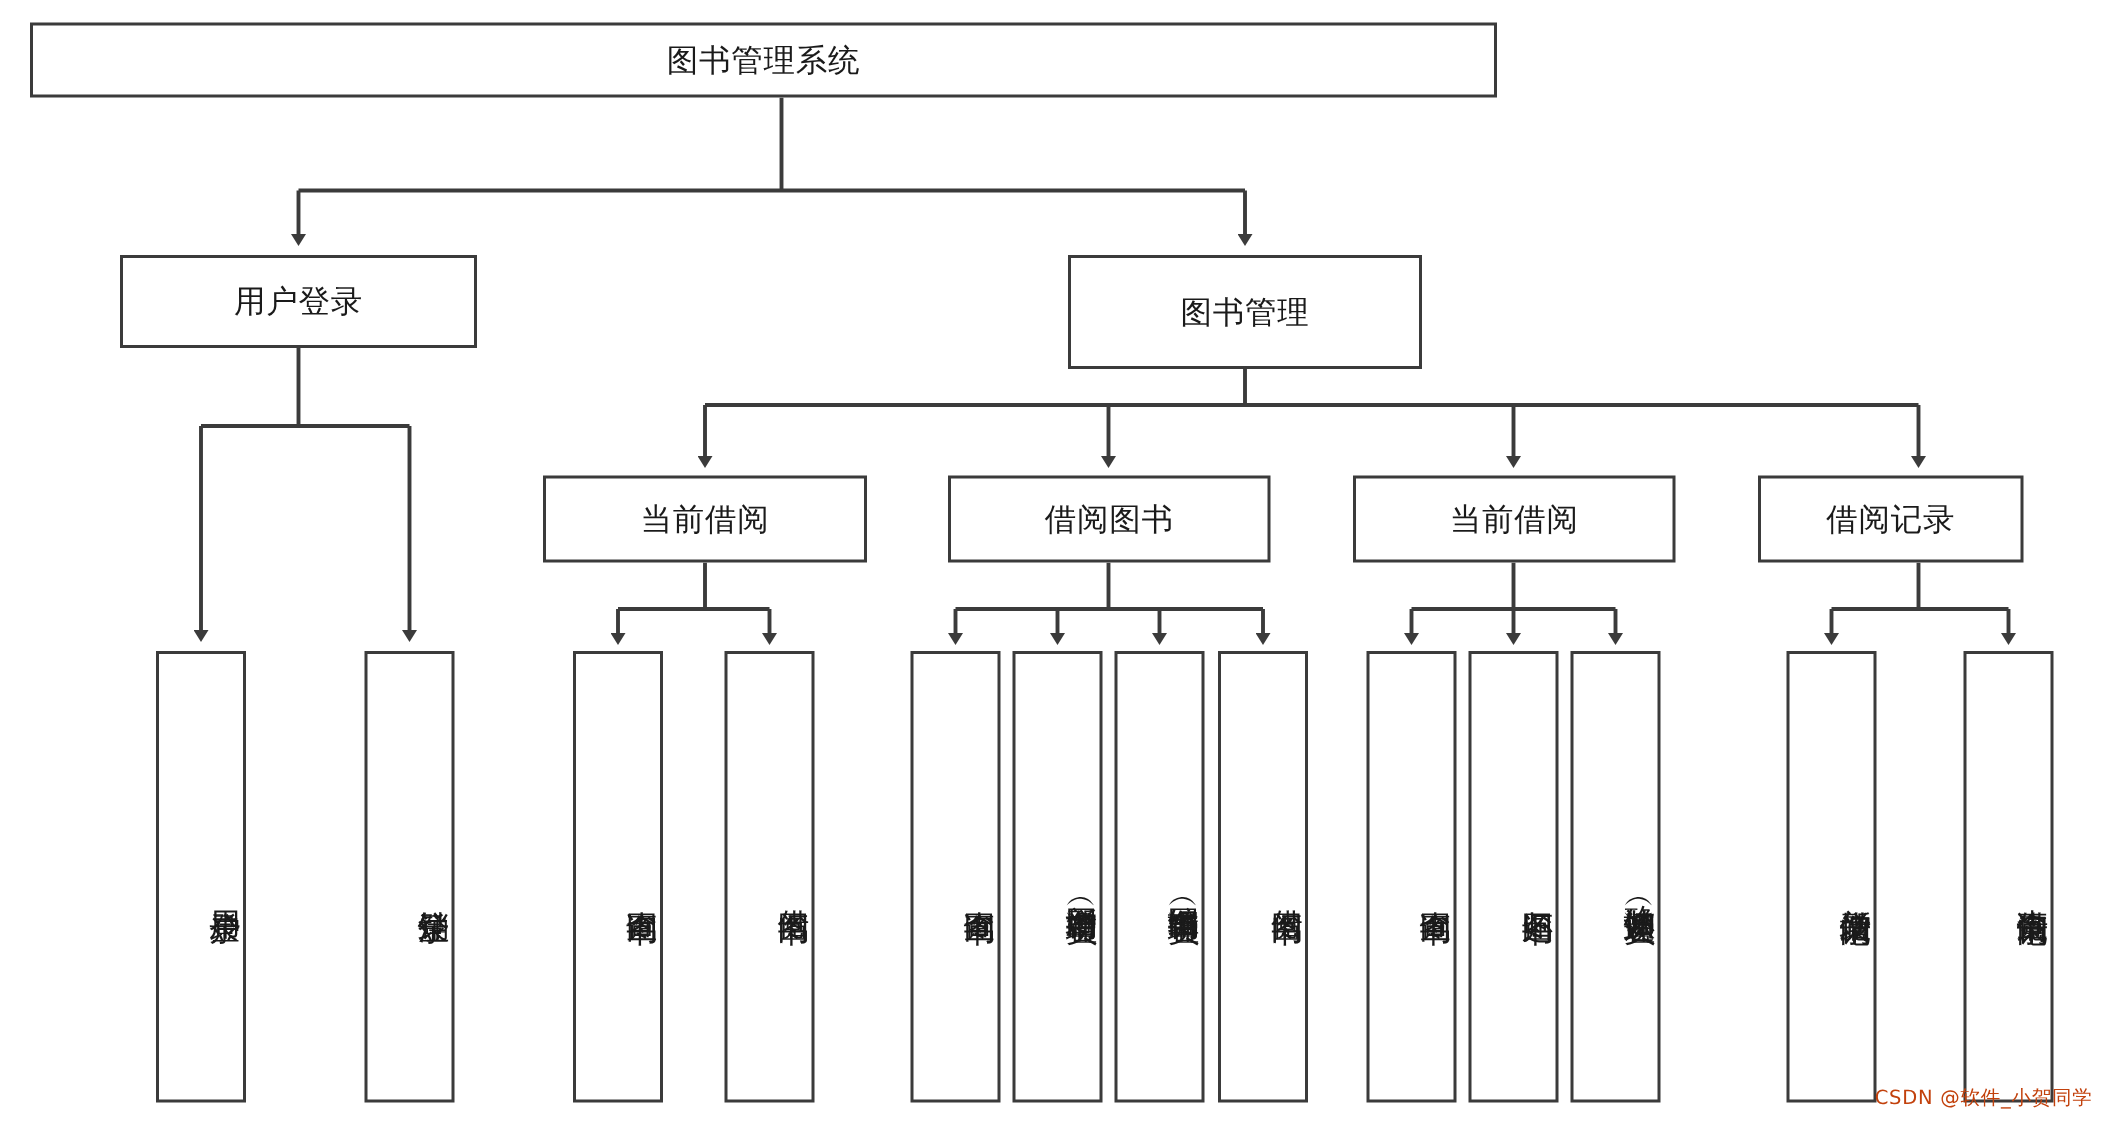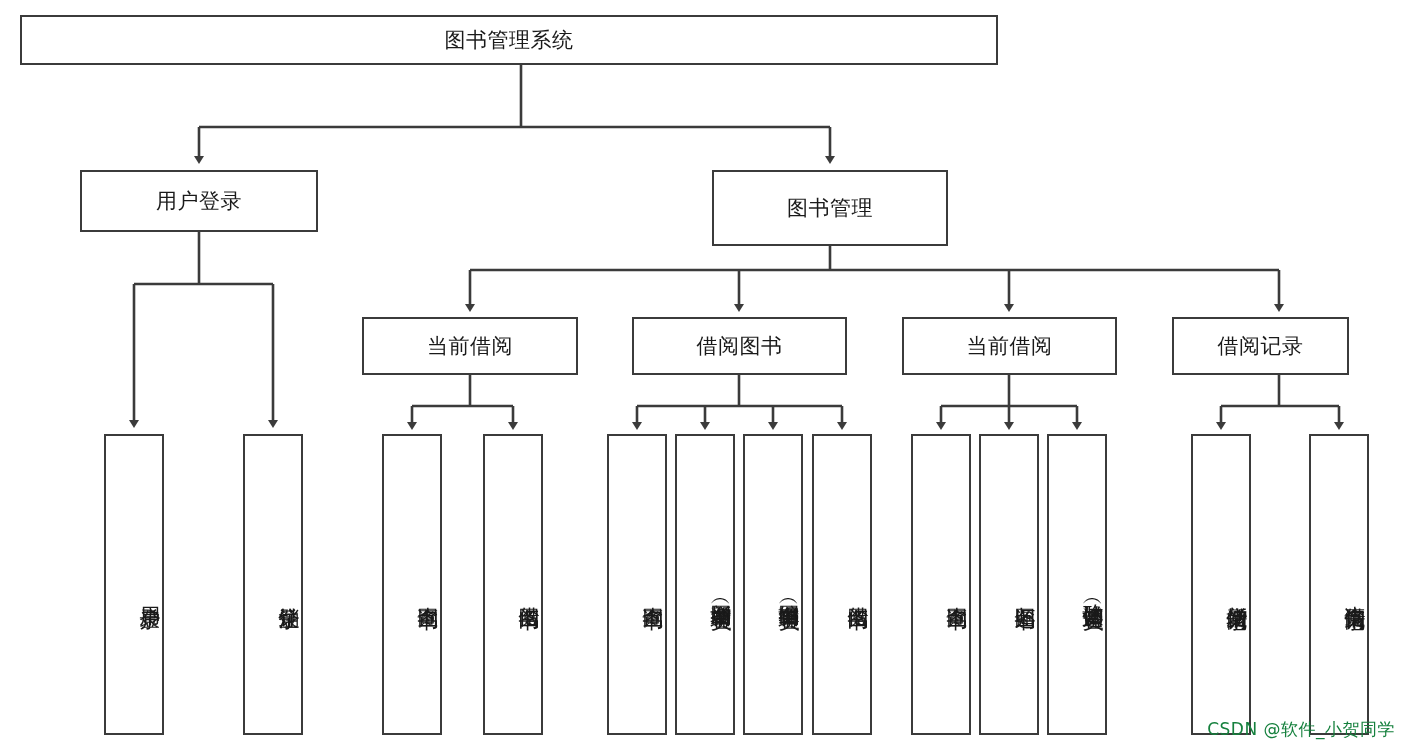--- a/index.html
+++ b/index.html
@@ -52,22 +52,22 @@
   }
   .node .lbl {
     display: block;
     white-space: pre-line;
     text-align: center;
   }
   #watermark {
     position: absolute;
     right: 10px;
     bottom: 6px;
-    font-size: 17px;
-    color: #15803d;
+    font-size: 13px;
+    color: #c2410c;
     letter-spacing: 0.5px;
     z-index: 5;
     white-space: nowrap;
   }
 </style>
 </head>
 <body>
 
 <div id="canvas">
 

